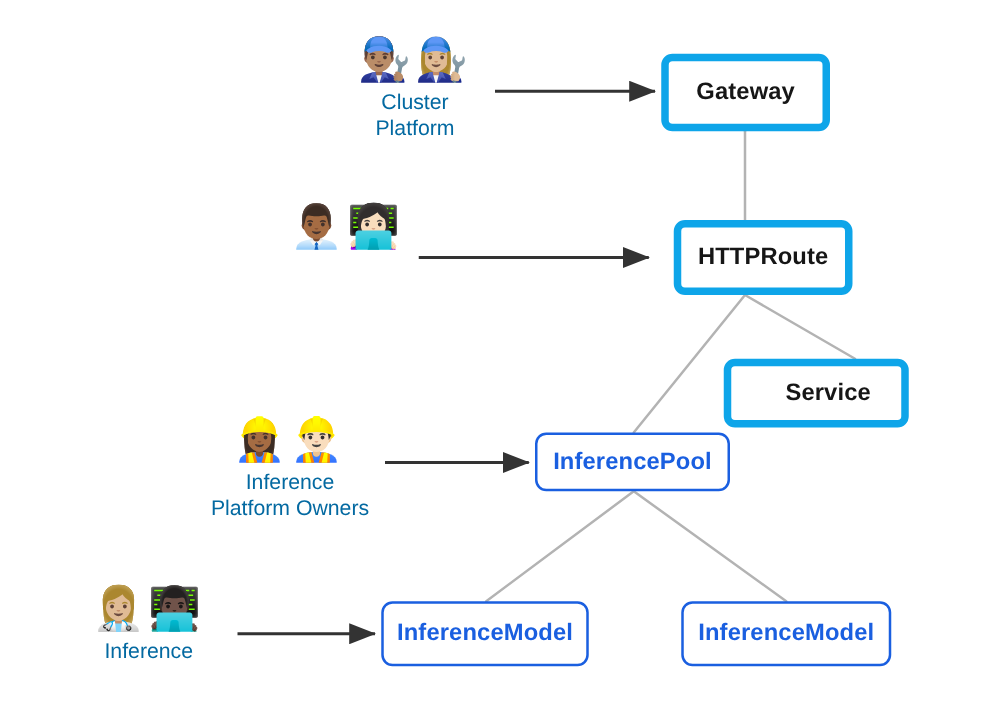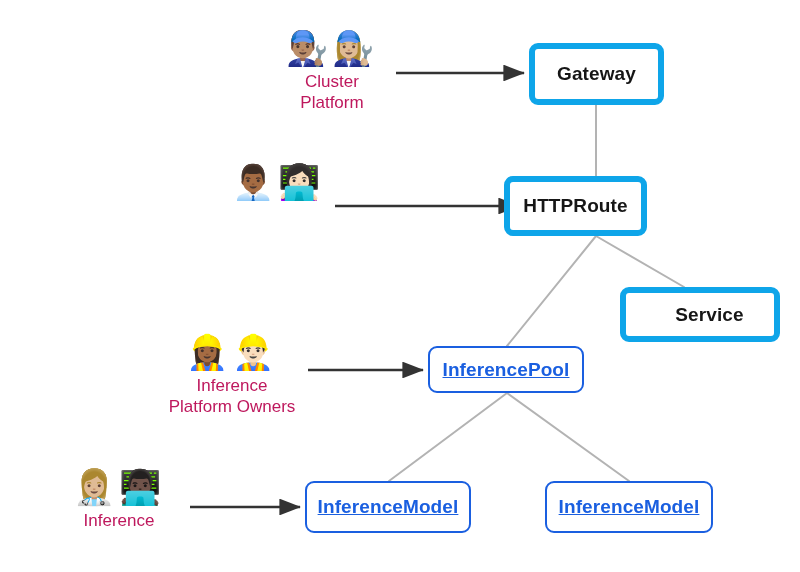--- a/index.html
+++ b/index.html
@@ -41,21 +41,20 @@
   }
   .node.std {
     border: 6px solid #0ea5e9;
     color: #161616;
     font-size: 19px;
   }
   .node.accent {
     border: 2.5px solid #1a5fe0;
     color: #1a5fe0;
     font-size: 19px;
-    text-decoration: underline;
   }
 
   
   .persona {
     position: absolute;
     display: flex;
     flex-direction: column;
     align-items: center;
     width: 210px;
     text-align: center;
@@ -64,21 +63,21 @@
     font-family: "DejaVu Sans", sans-serif;
     font-size: 34px;
     line-height: 40px;
     letter-spacing: 3px;
     user-select: none;
   }
   .persona-label {
     margin-top: 3px;
     font-size: 17px;
     line-height: 21px;
-    color: #be185d;
+    color: #0369a1;
     font-weight: normal;
   }
   .persona-label .ln {
     display: block;
   }
 </style>
 </head>
 <body>
 
 <div id="canvas">
@@ -99,22 +98,22 @@
     <g id="arrow-lines">
         <line x1="396" y1="73" x2="524" y2="73" stroke="#333333" stroke-width="2.4" marker-end="url(#arrowhead)"></line>
         <line x1="335" y1="206" x2="519" y2="206" stroke="#333333" stroke-width="2.4" marker-end="url(#arrowhead)"></line>
         <line x1="308" y1="370" x2="423" y2="370" stroke="#333333" stroke-width="2.4" marker-end="url(#arrowhead)"></line>
         <line x1="190" y1="507" x2="300" y2="507" stroke="#333333" stroke-width="2.4" marker-end="url(#arrowhead)"></line>
       </g>
   </svg>
 
   <div id="nodes-layer">
       <div class="node std" style="left: 529px; top: 43px; width: 135px; height: 62px;">Gateway</div>
-      <div class="node std" style="left: 504px; top: 176px; width: 143px; height: 60px;">HTTPRoute</div>
-      <div class="node std" style="left: 620px; top: 287px; width: 160px; height: 55px; padding-left: 19px;">Service</div>
+      <div class="node std" style="left: 539px; top: 176px; width: 143px; height: 60px;">HTTPRoute</div>
+      <div class="node std" style="left: 579px; top: 287px; width: 148px; height: 55px; padding-left: 19px;">Service</div>
       <div class="node accent" style="left: 428px; top: 346px; width: 156px; height: 47px;">InferencePool</div>
       <div class="node accent" style="left: 305px; top: 481px; width: 166px; height: 52px;">InferenceModel</div>
       <div class="node accent" style="left: 545px; top: 481px; width: 168px; height: 52px;">InferenceModel</div>
     </div>
   <div id="personas-layer">
       <div class="persona" style="left: 227px; top: 28px;">
         <div class="persona-emojis">👨🏽‍🔧👩🏼‍🔧</div>
         <div class="persona-label">
           <span class="ln">Cluster</span>
           <span class="ln">Platform</span>

